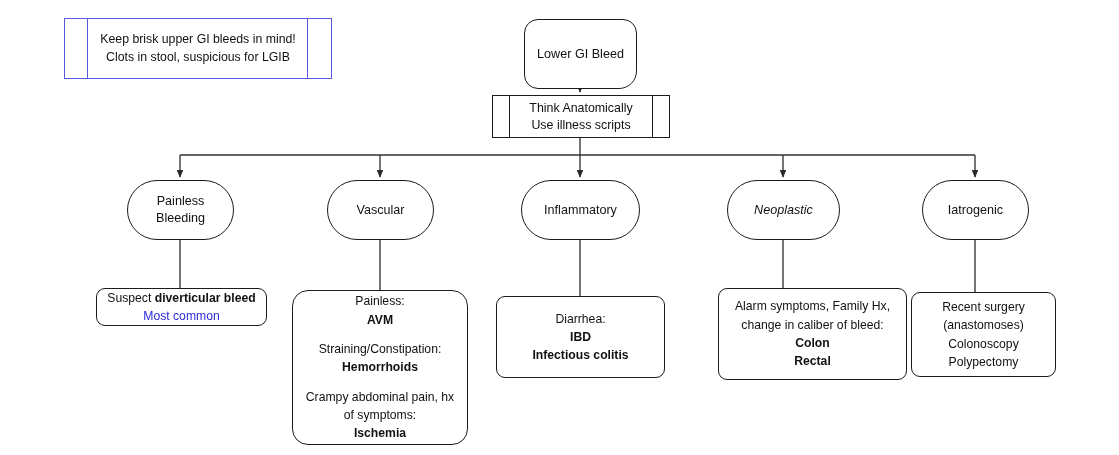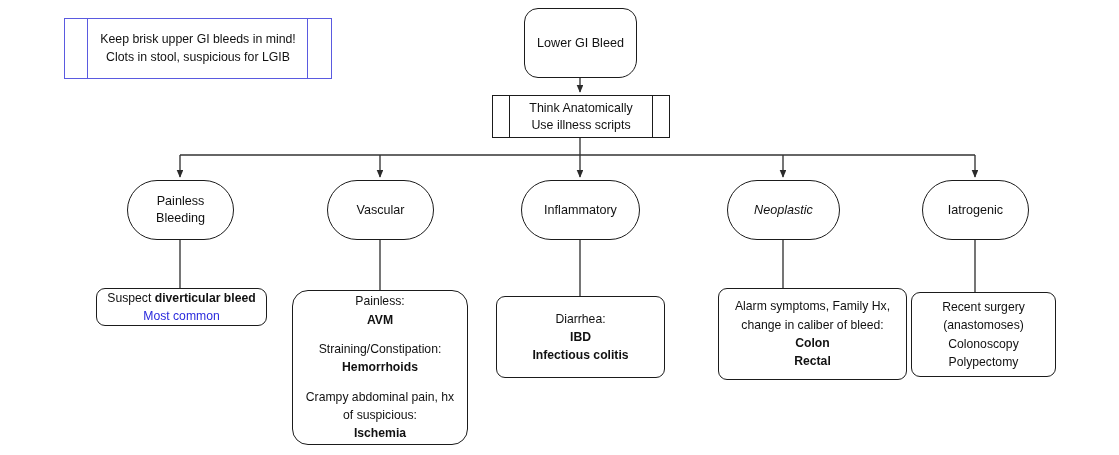--- a/index.html
+++ b/index.html
@@ -111,21 +111,21 @@
 
   <div class="node note-box" style="left:64px; top:18px; width:268px; height:61px;">
     <span class="note-rail left"></span>
     <span class="note-rail right"></span>
     <div>
       <div>Keep brisk upper GI bleeds in mind!</div>
       <div>Clots in stool, suspicious for LGIB</div>
     </div>
   </div>
 
-  <div class="node top-box" style="left:524px; top:8px; width:113px; height:70px;">
+  <div class="node top-box" style="left:524px; top:19px; width:113px; height:70px;">
     <span>Lower GI Bleed</span>
   </div>
 
   <div class="node" style="left:492px; top:95px; width:178px; height:43px;">
     <span class="proc-bar left"></span>
     <span class="proc-bar right"></span>
     <div>
       <div>Think Anatomically</div>
       <div>Use illness scripts</div>
     </div>
@@ -165,21 +165,21 @@
 
   <div class="node detail rounded-lg" style="left:292px; top:290px; width:176px; height:155px;">
     <div class="inner">
       <div>Painless:</div>
       <div><b>AVM</b></div>
       <span class="gap"></span>
       <div>Straining/Constipation:</div>
       <div><b>Hemorrhoids</b></div>
       <span class="gap"></span>
       <div>Crampy abdominal pain, hx</div>
-      <div>of suspicious:</div>
+      <div>of symptoms:</div>
       <div><b>Ischemia</b></div>
     </div>
   </div>
 
   <div class="node detail rounded-sm" style="left:496px; top:296px; width:169px; height:82px;">
     <div class="inner">
       <div>Diarrhea:</div>
       <div><b>IBD</b></div>
       <div><b>Infectious colitis</b></div>
     </div>

